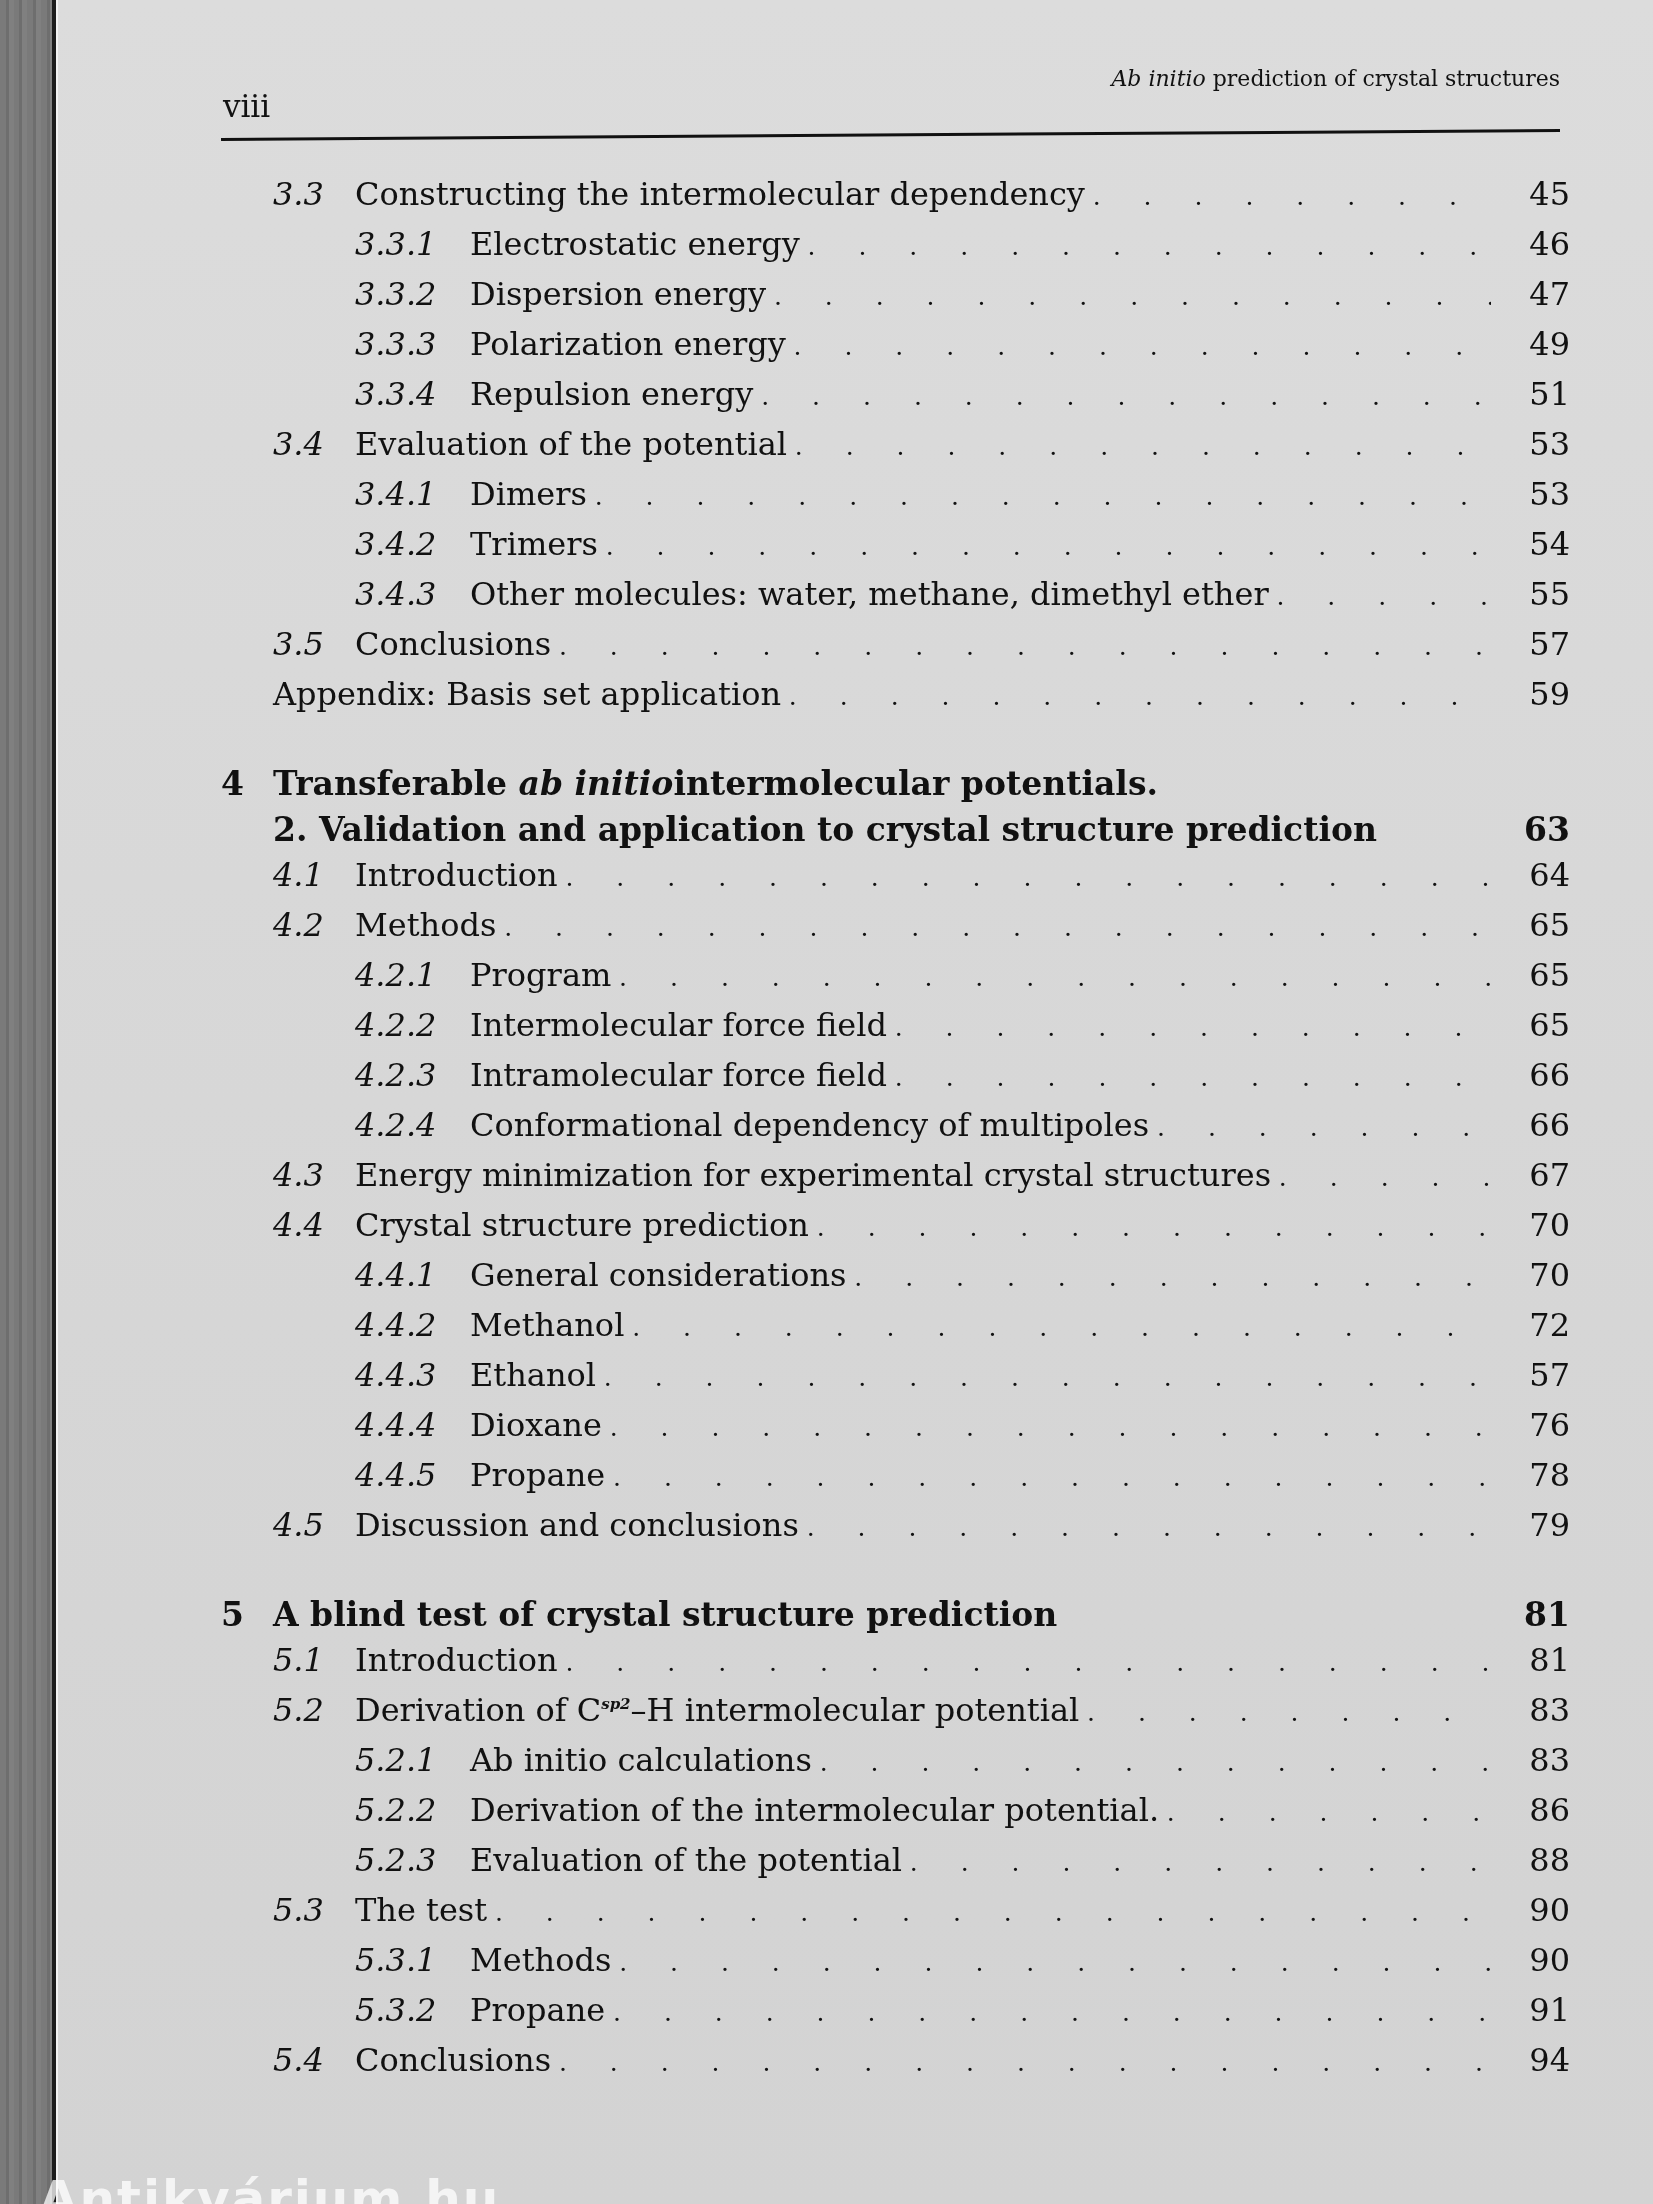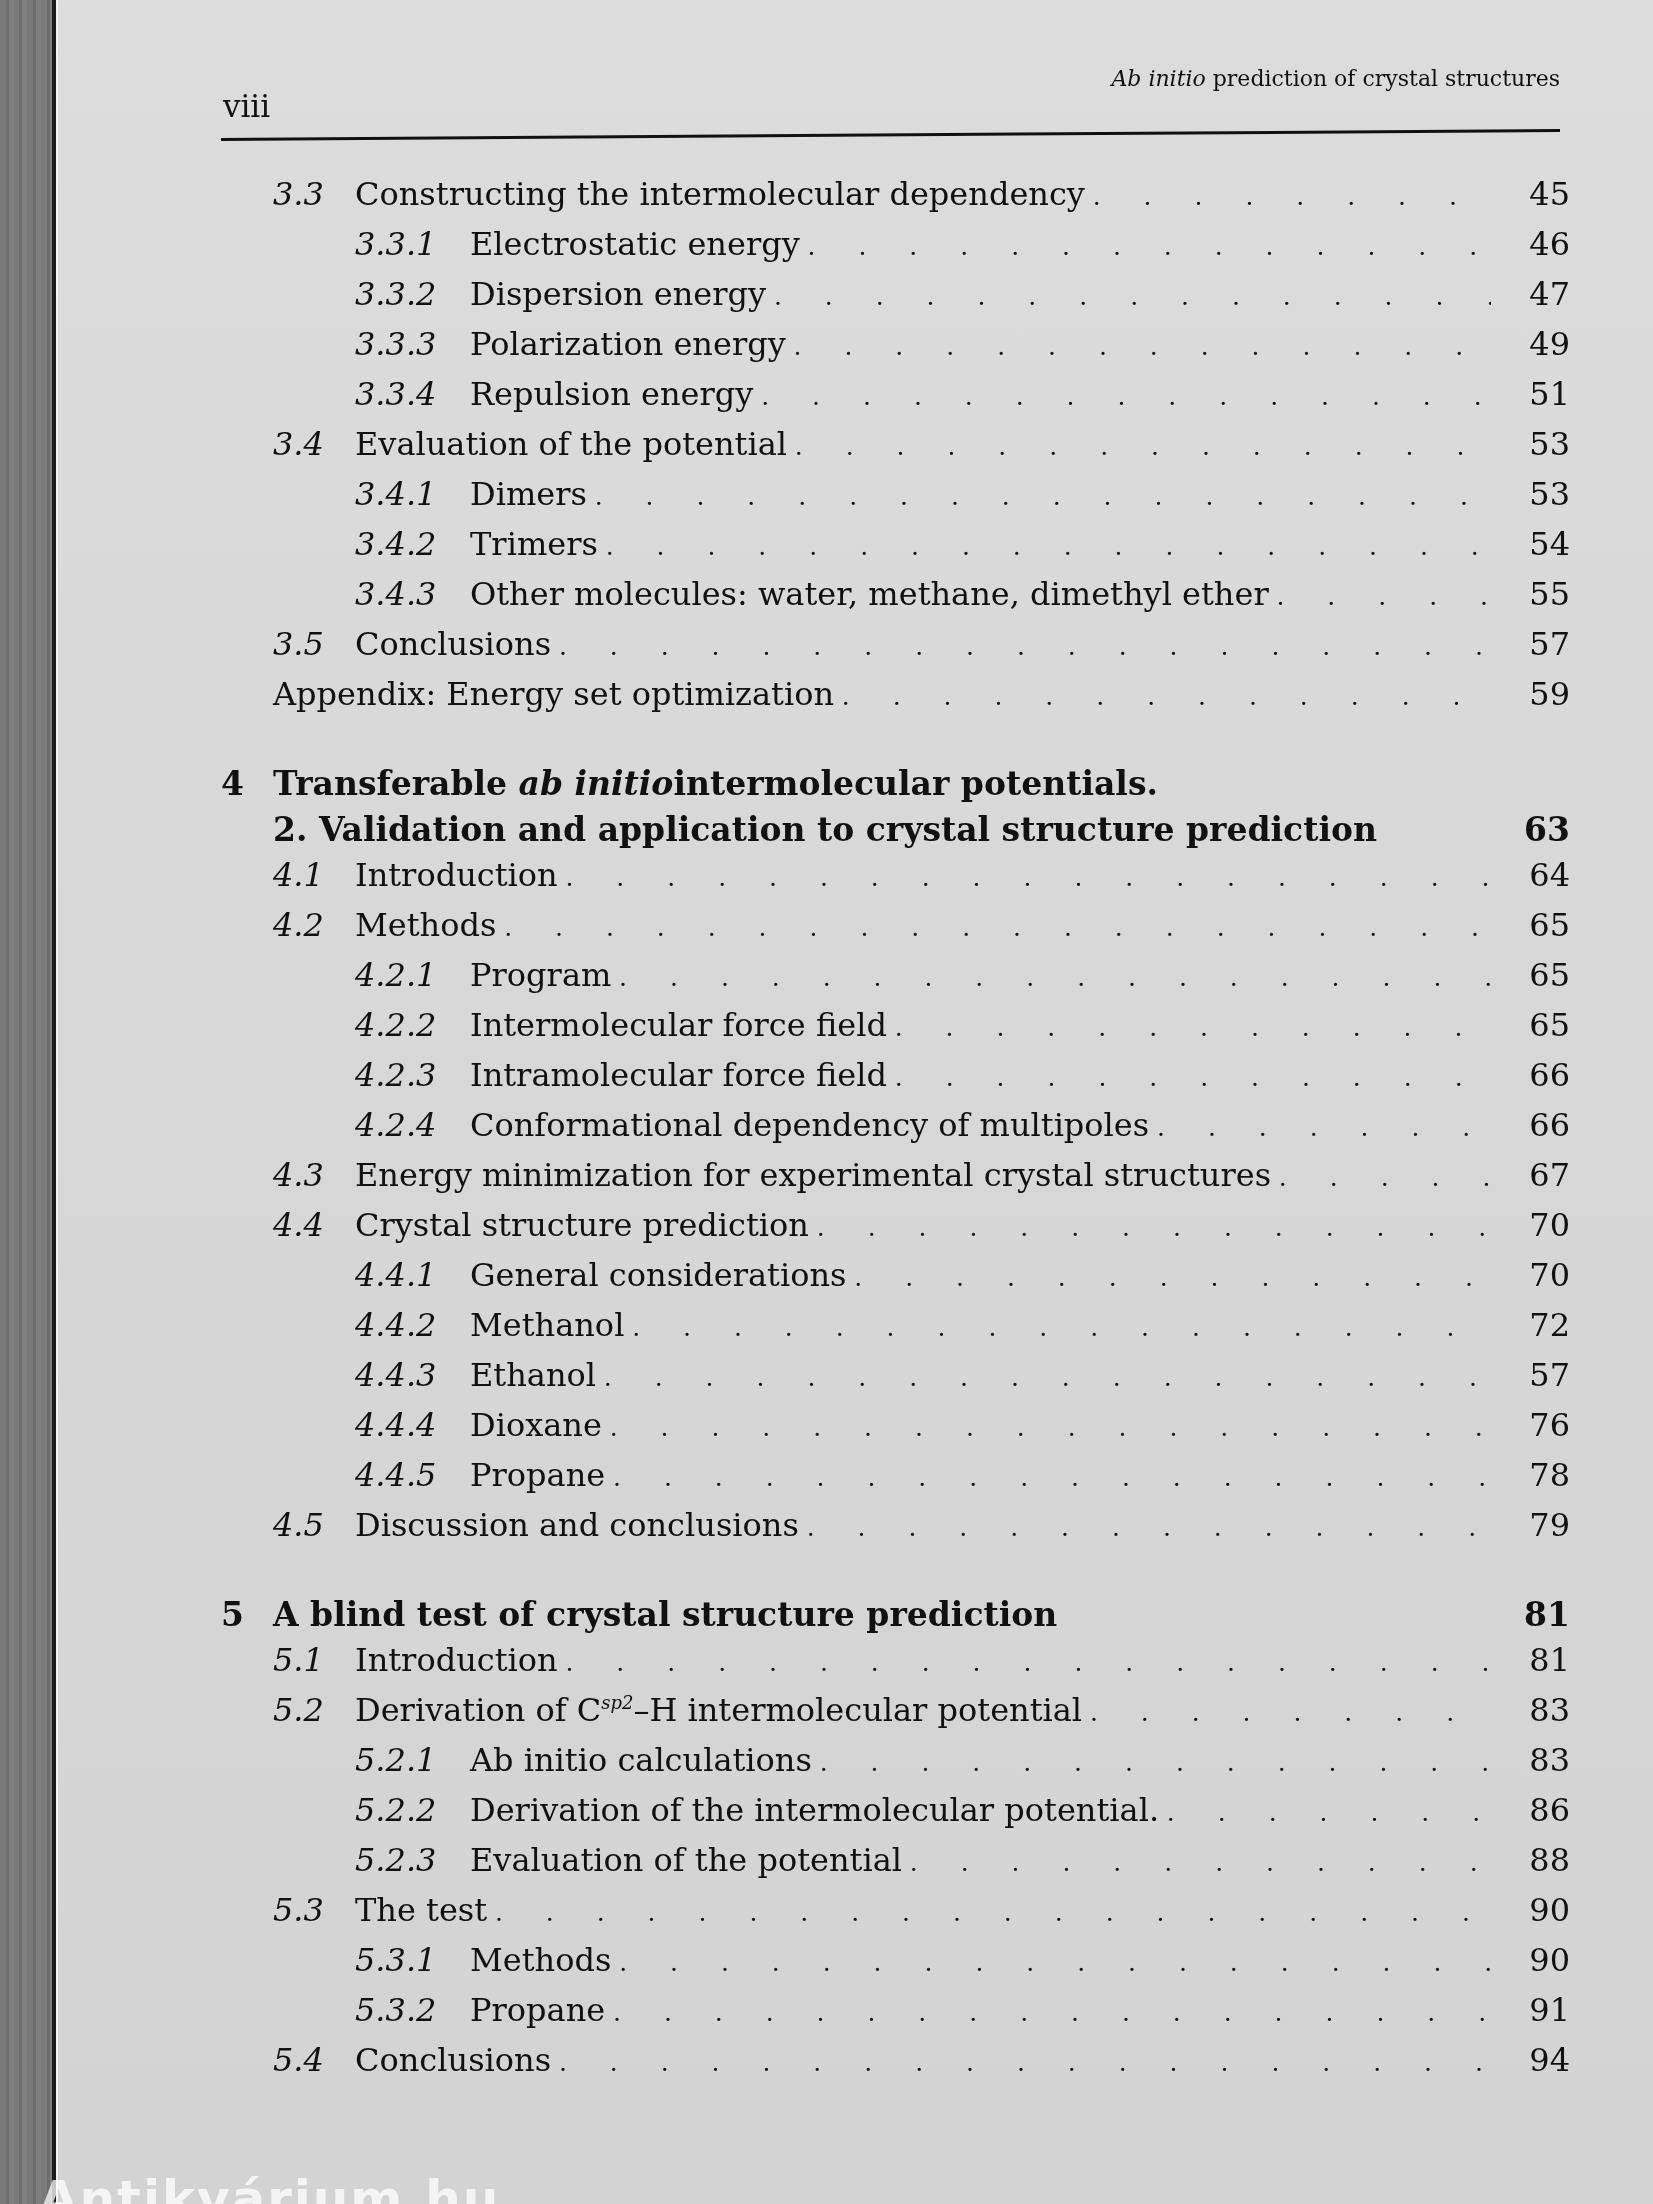--- a/index.html
+++ b/index.html
@@ -61,21 +61,21 @@
     position: relative; font-weight: bold; font-size: 33px; white-space: nowrap;
   }
   .chapter .cnum { display: inline-block; width: 52px; }
   .chapter .line { display: flex; align-items: baseline; height: 46px; }
   .chapter .line2 { padding-left: 52px; }
   .chapter .fill { flex: 1; }
   .chapter .page-no { width: 58px; text-align: right; }
   .chapter i { font-style: italic; }
   .gap-chapter { height: 39px; }
 
-  sup { font-size: 18px; vertical-align: 11.6px; font-style: italic; }
+  sup { font-size: 15px; vertical-align: 11.6px; font-style: italic; font-weight: bold; }
   .watermark {
     position: absolute; left: 39px; top: 2170px; font-family: "DejaVu Sans", sans-serif;
     font-weight: bold; font-size: 50px; color: rgba(255,255,255,0.75); letter-spacing: 1.9px;
   }
 </style>
 </head>
 <body>
 
 <div class="binding"></div>
 <div class="binding-edge"></div>
@@ -145,21 +145,21 @@
       <span class="dots">. . . . . . . . . . . . . . . . . . . . . . . . . . . . . . . . . . . . . . . . . . . . . . . . . . . . . . . . . . . . . . . .</span>
       <span class="page-no">55</span>
     </div>
   <div class="row lvl1">
       <span class="num">3.5</span>
       <span class="label">Conclusions</span>
       <span class="dots">. . . . . . . . . . . . . . . . . . . . . . . . . . . . . . . . . . . . . . . . . . . . . . . . . . . . . . . . . . . . . . . .</span>
       <span class="page-no">57</span>
     </div>
   <div class="row appendix">
-      <span class="label">Appendix: Energy set optimization</span>
+      <span class="label">Appendix: Basis set application</span>
       <span class="dots">. . . . . . . . . . . . . . . . . . . . . . . . . . . . . . . . . . . . . . . . . . . . . . . . . . . . . . . . . . . . . . . .</span>
       <span class="page-no">59</span>
     </div>
 
   <div class="gap-chapter"></div>
 
   <div class="chapter">
     <div class="line">
       <span class="cnum">4</span>
       <span>Transferable </span>&nbsp;<i>ab initio</i><span> intermolecular potentials.</span>

